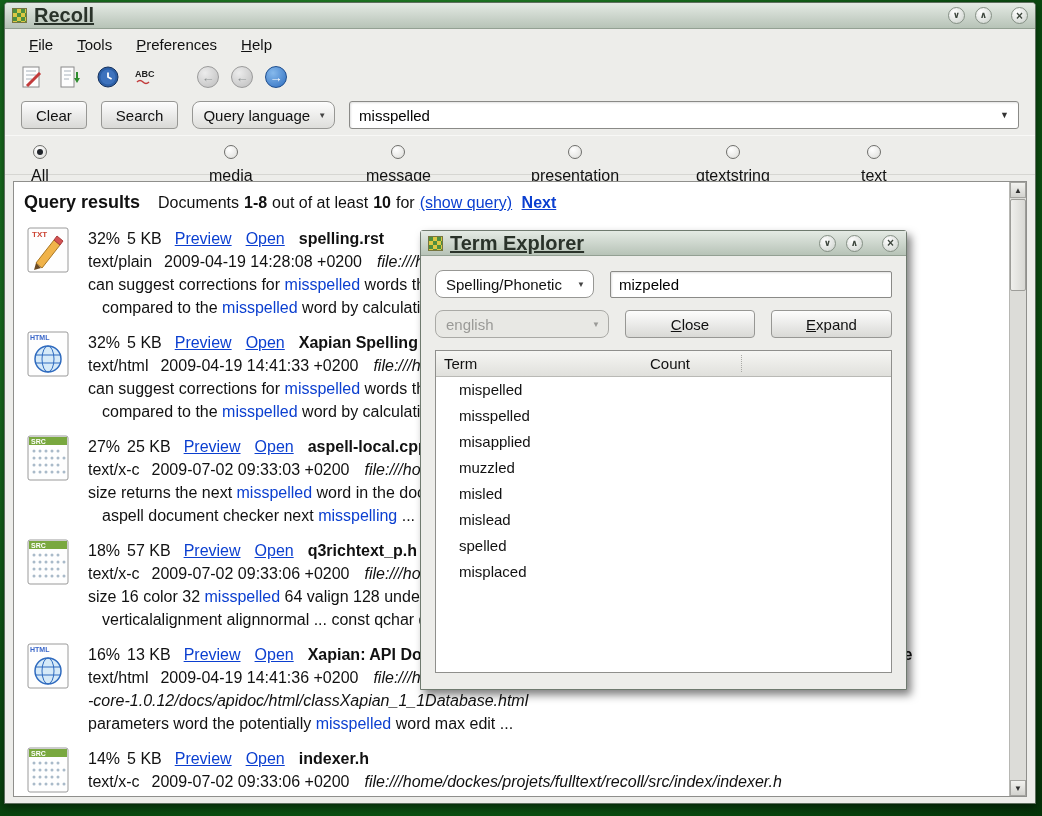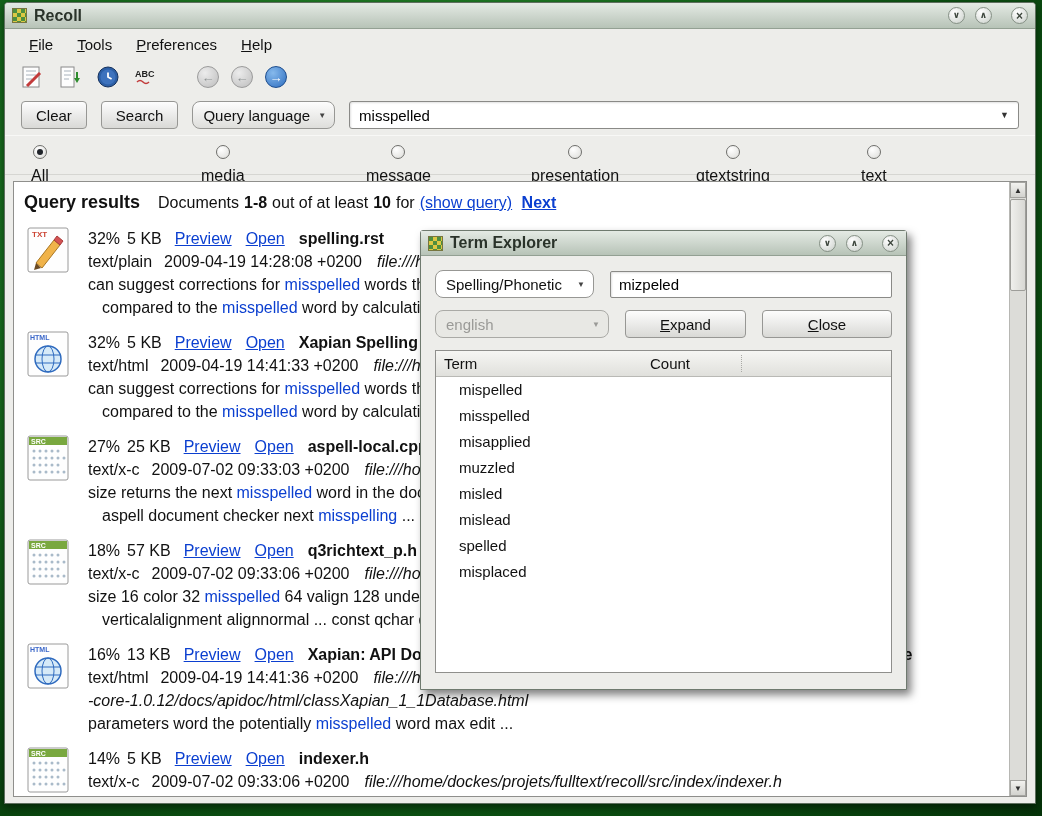--- a/index.html
+++ b/index.html
@@ -14,21 +14,21 @@
   .window{
     position:absolute; left:4px; top:2px; width:1032px; height:802px;
     background:#ededea; border:1px solid #5f6f5f; border-radius:4px 4px 0 0;
     box-shadow:0 3px 10px rgba(0,0,0,.55);
     display:flex; flex-direction:column; overflow:hidden;
   }
   .titlebar{
     height:26px; flex:none; display:flex; align-items:center; gap:7px; padding:0 7px;
     background:linear-gradient(#e4eae4,#b7c3b7); border-bottom:1px solid #93a093;
   }
-  .titlebar .title{ font-weight:bold; font-size:16px; color:#2a332a; flex:1; }
+  .titlebar .title{ font-weight:bold; font-size:20px; color:#2a332a; flex:1;text-decoration:underline; }
   .app-icon{
     width:15px; height:15px; flex:none; border:1px solid #77763f;
     background:repeating-conic-gradient(#dcc843 0% 25%, #4e8f3e 0% 50%);
     background-size:8px 8px;
   }
   .winbtn{
     width:17px; height:17px; border-radius:50%; flex:none; margin-left:3px;
     background:radial-gradient(circle at 35% 30%, #ffffff, #c9cfc9);
     border:1px solid #859085; display:flex; align-items:center; justify-content:center;
     font-size:9px; color:#3d463d; font-weight:bold; line-height:1;
@@ -221,21 +221,21 @@
       <input value="misspelled" style="">
       <span class="arr">▼</span>
     </div>
   </div>
 
   <div class="filter-row">
     <span class="radio-item" style="left:26px">
         <span class="radio on"></span>
         <span>All</span>
       </span>
-    <span class="radio-item" style="left:196px">
+    <span class="radio-item" style="left:204px">
         <span class="radio"></span>
         <span>media</span>
       </span>
     <span class="radio-item" style="left:361px">
         <span class="radio"></span>
         <span>message</span>
       </span>
     <span class="radio-item" style="left:526px">
         <span class="radio"></span>
         <span>presentation</span>
@@ -460,25 +460,25 @@
         <span>Spelling/Phonetic</span>
         <span class="arr">▼</span>
       </div>
       <input class="dinput" value="mizpeled" style="">
     </div>
     <div class="drow">
       <div class="combo disabled">
         <span>english</span>
         <span class="arr">▼</span>
       </div>
+      <button class="btn acc close-b">
+          <span class="lbl">Close</span>
+        </button>
       <button class="btn acc">
           <span class="lbl">Expand</span>
-        </button>
-      <button class="btn acc close-b">
-          <span class="lbl">Close</span>
         </button>
     </div>
     <div class="term-table">
       <div class="thead">
         <span class="th t1">Term</span>
         <span class="th t2">Count</span>
       </div>
       <div class="trow">mispelled</div>
       <div class="trow">misspelled</div>
       <div class="trow">misapplied</div>

